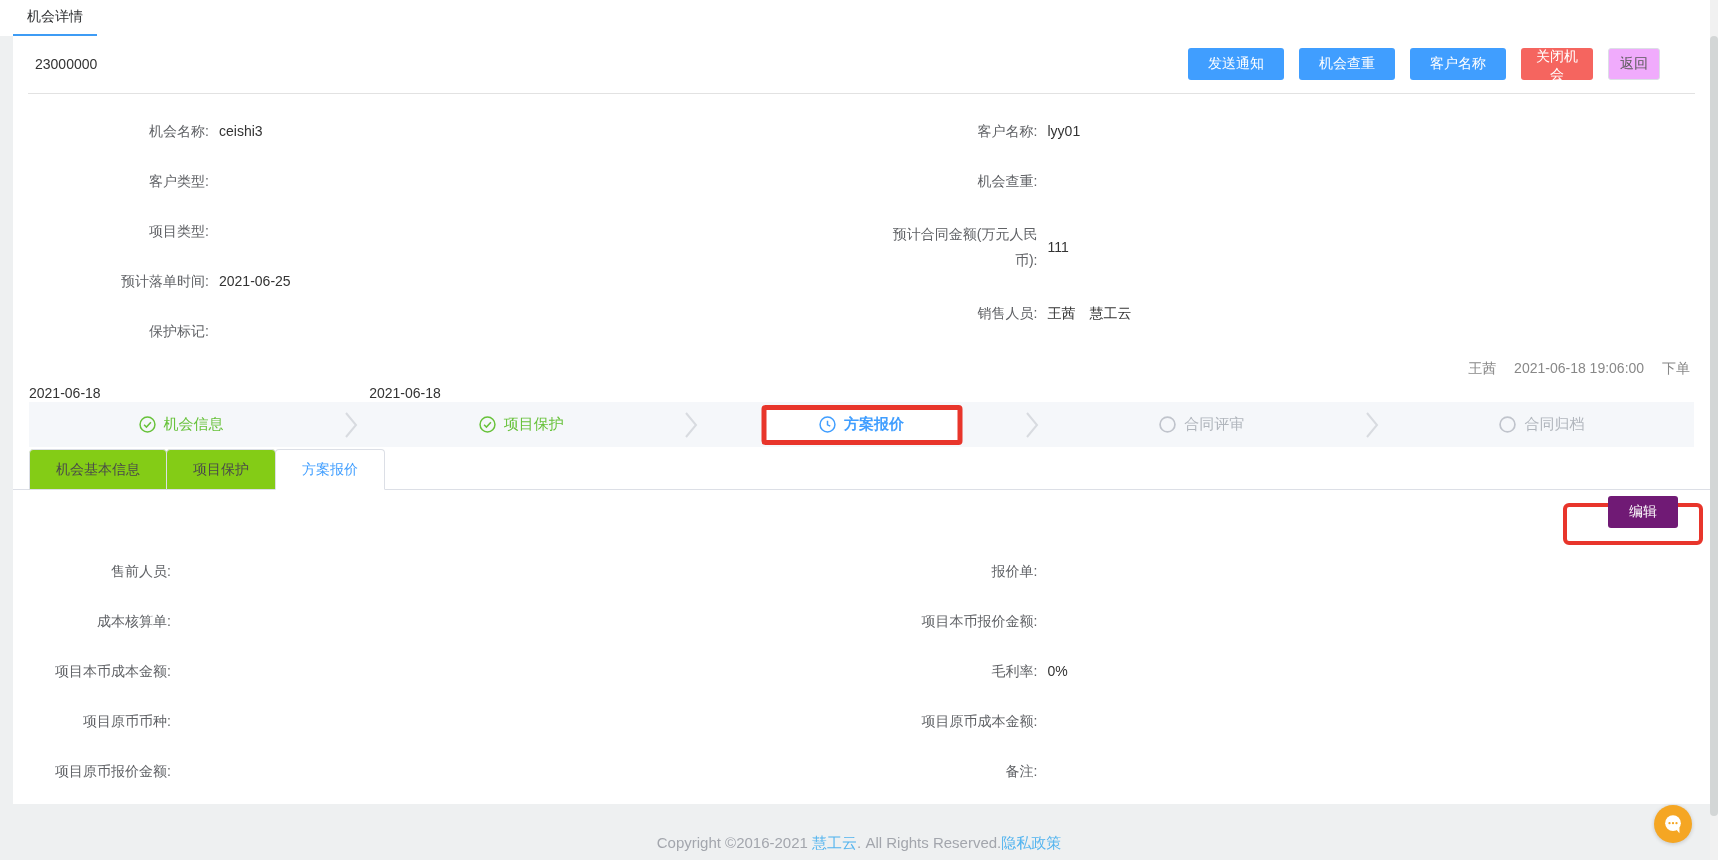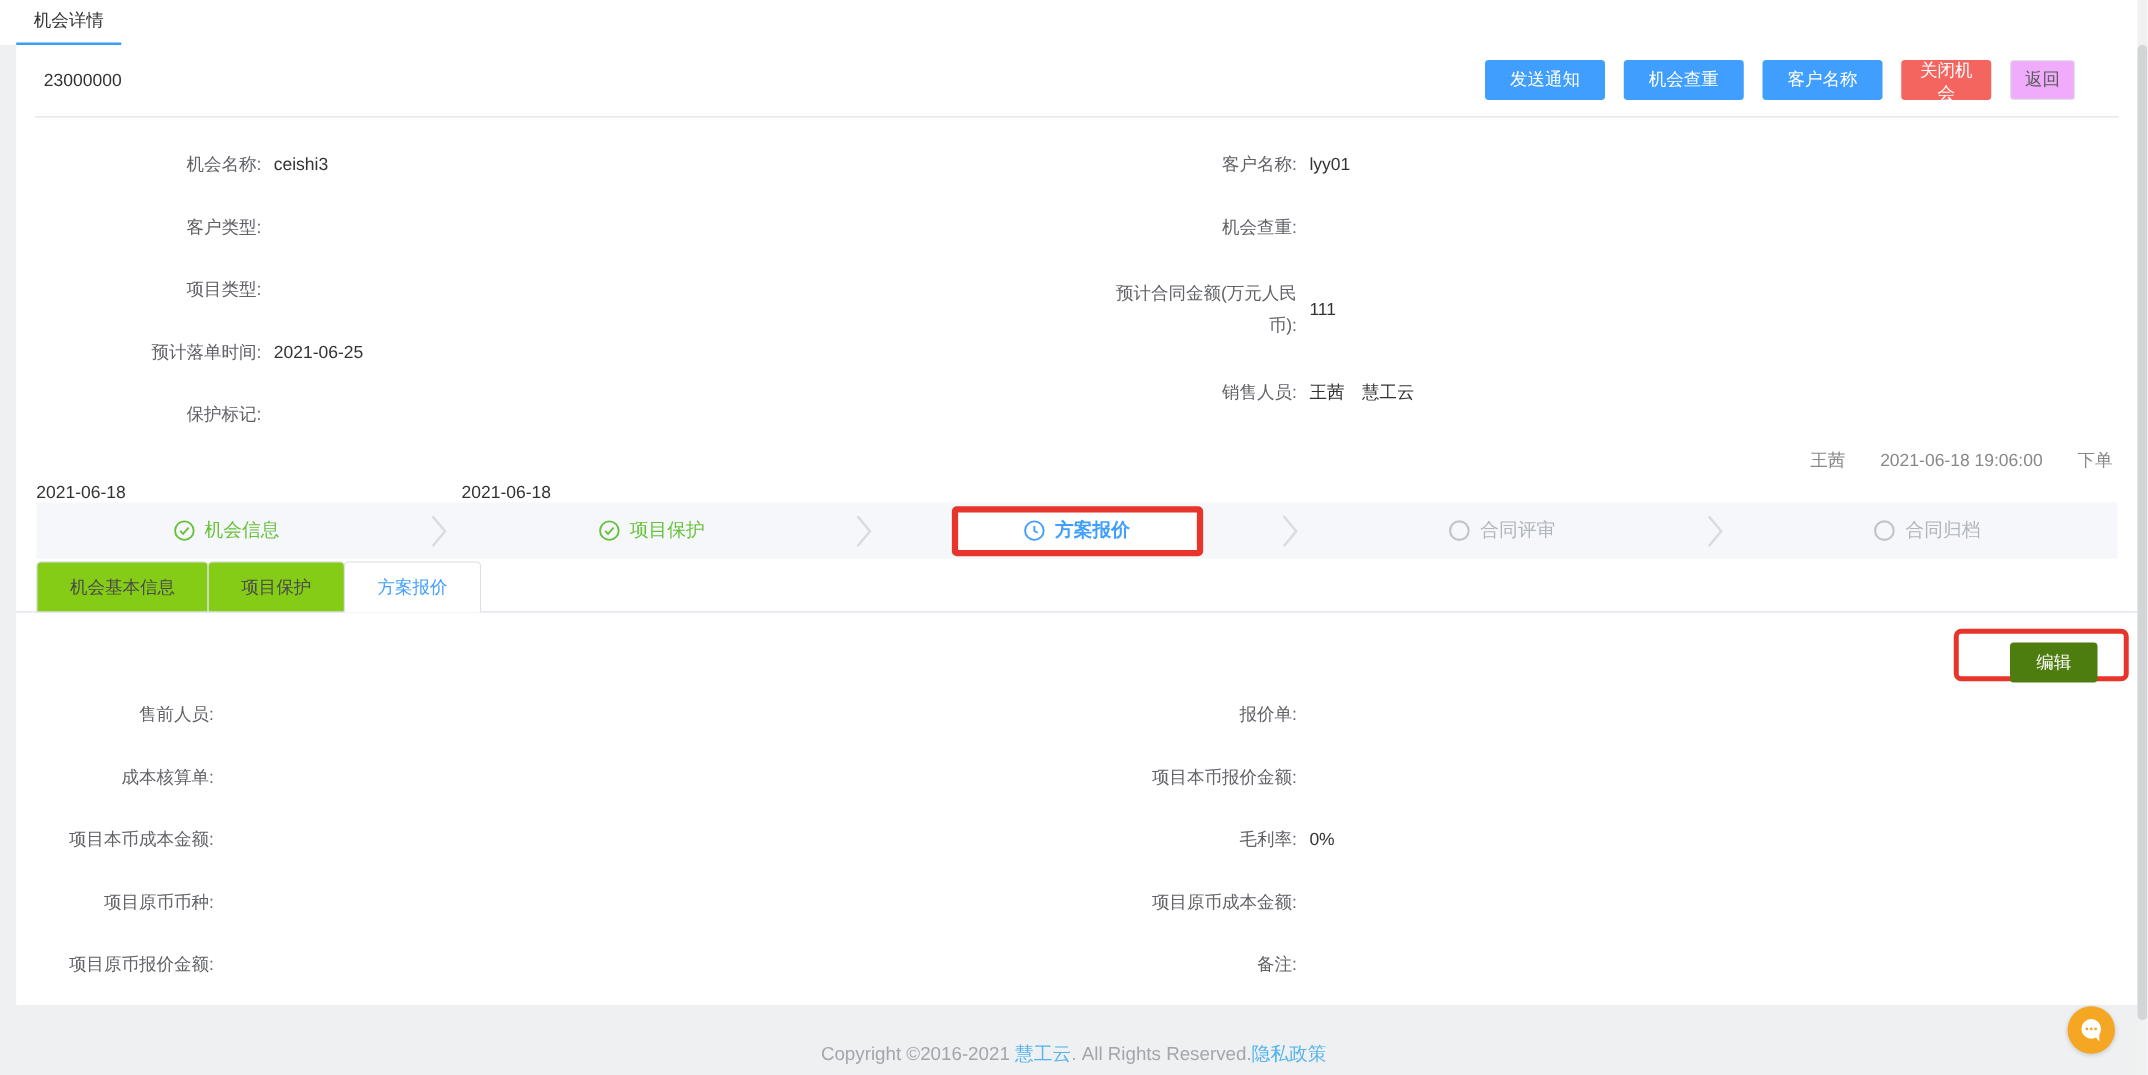--- a/index.html
+++ b/index.html
@@ -35,21 +35,21 @@
   .frow { min-height:50px; display:flex; align-items:center; }
   .frow.tall { min-height:82px; }
   .flabel { text-align:right; color:#606266; flex-shrink:0; line-height:26px; }
   .s1 .col.left  .flabel { width:180px; }
   .s1 .col.right .flabel { width:158px; }
   .s2 .col.left  .flabel { width:142px; }
   .s2 .col.right .flabel { width:158px; }
   .fvalue { margin-left:10px; color:#333; line-height:26px; white-space:pre; }
   
   .meta { text-align:right; padding-right:20px; margin-top:4px; height:20px; color:#888; }
-  .meta span { margin-left:24px; }
+  .meta span { margin-left:14px; }
   
   .steps-dates { display:flex; height:22px; margin:0 16px; align-items:flex-end; }
   .dcell { flex:1; text-align:left; color:#333; line-height:18px; }
   .dsep { width:36px; }
   .steps-bar { display:flex; height:45px; margin:0 16px; background:#f5f7fa; align-items:center; }
   .step { flex:1; position:relative; display:flex; align-items:center; justify-content:center; gap:8px; font-size:15px; }
   .step .sicon, .step .slabel { position:relative; z-index:1; display:flex; align-items:center; }
   .step.done  { color:#67c23a; }
   .step.current { color:#409eff; font-weight:bold; }
   .step.pending { color:#b1b6bd; }
@@ -67,22 +67,22 @@
   }
   .tab + .tab { margin-left:-1px; }
   .tab.active { background:#fff; border-bottom-color:#fff; color:#409eff; }
   
   .edit-row { position:relative; height:44px; }
   .redbox-edit {
     position:absolute; right:7px; top:13px; width:140px; height:42px;
     background:#fff; border:4px solid #e8352b; border-radius:6px; z-index:2;
   }
   .edit-btn {
-    position:absolute; right:32px; top:24px; width:70px; height:32px; z-index:3;
-    background:#4d7c0f; color:#fff; border:none; border-radius:3px; font-size:14px; cursor:pointer; font-family:Liberation Mono, monospace;
+    position:absolute; right:32px; top:6px; width:70px; height:32px; z-index:3;
+    background:#701a75; color:#fff; border:none; border-radius:3px; font-size:14px; cursor:pointer; font-family:Liberation Mono, monospace;
   }
   
   .footer { position:absolute; left:0; top:804px; width:1718px; height:56px; padding-top:30px; text-align:center; color:#a3a6ad; font-size:15px; }
   .footer a { color:#54b4ef; text-decoration:none; cursor:pointer; }
   .chat-fab {
     position:absolute; left:1654px; top:805px; width:38px; height:38px; border-radius:50%;
     background:#f5a623; display:flex; align-items:center; justify-content:center; cursor:pointer;
     box-shadow:0 1px 4px rgba(0,0,0,.18);
   }
   .scrollstrip { position:absolute; right:0; top:0; width:8px; height:860px; background:#f1f1f1; }

